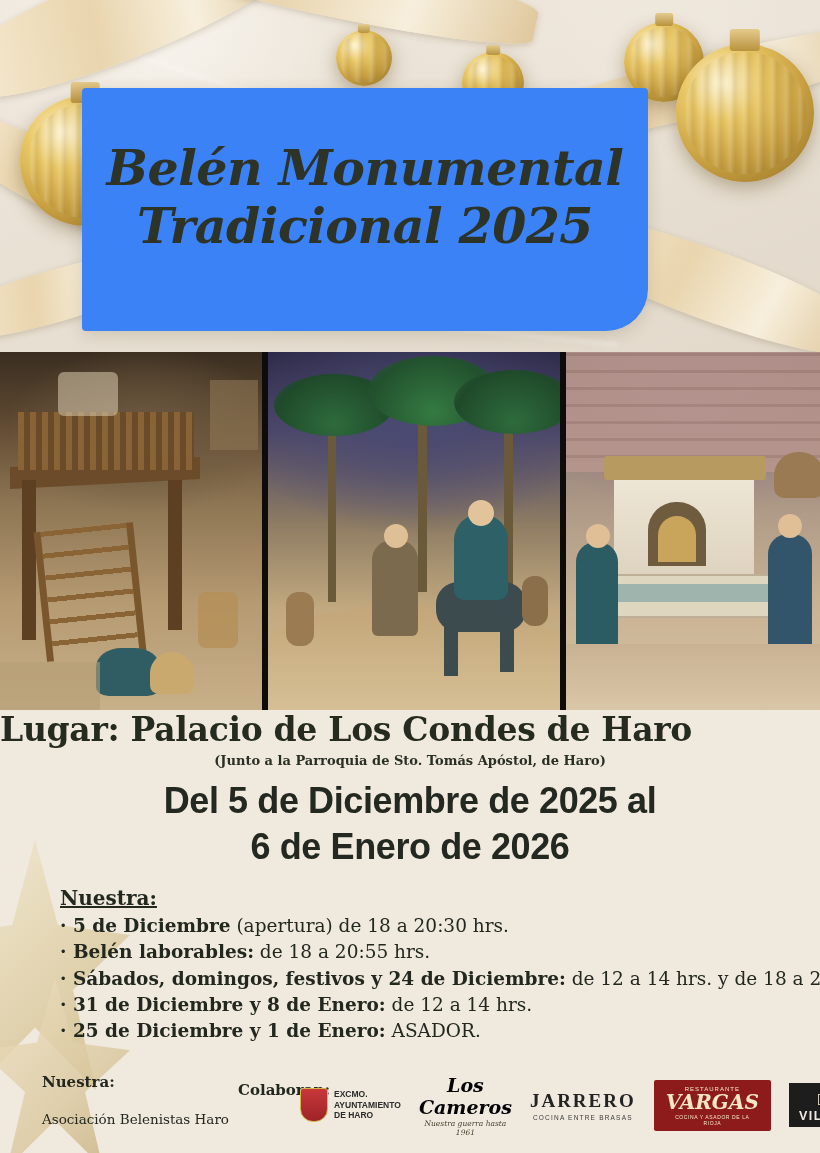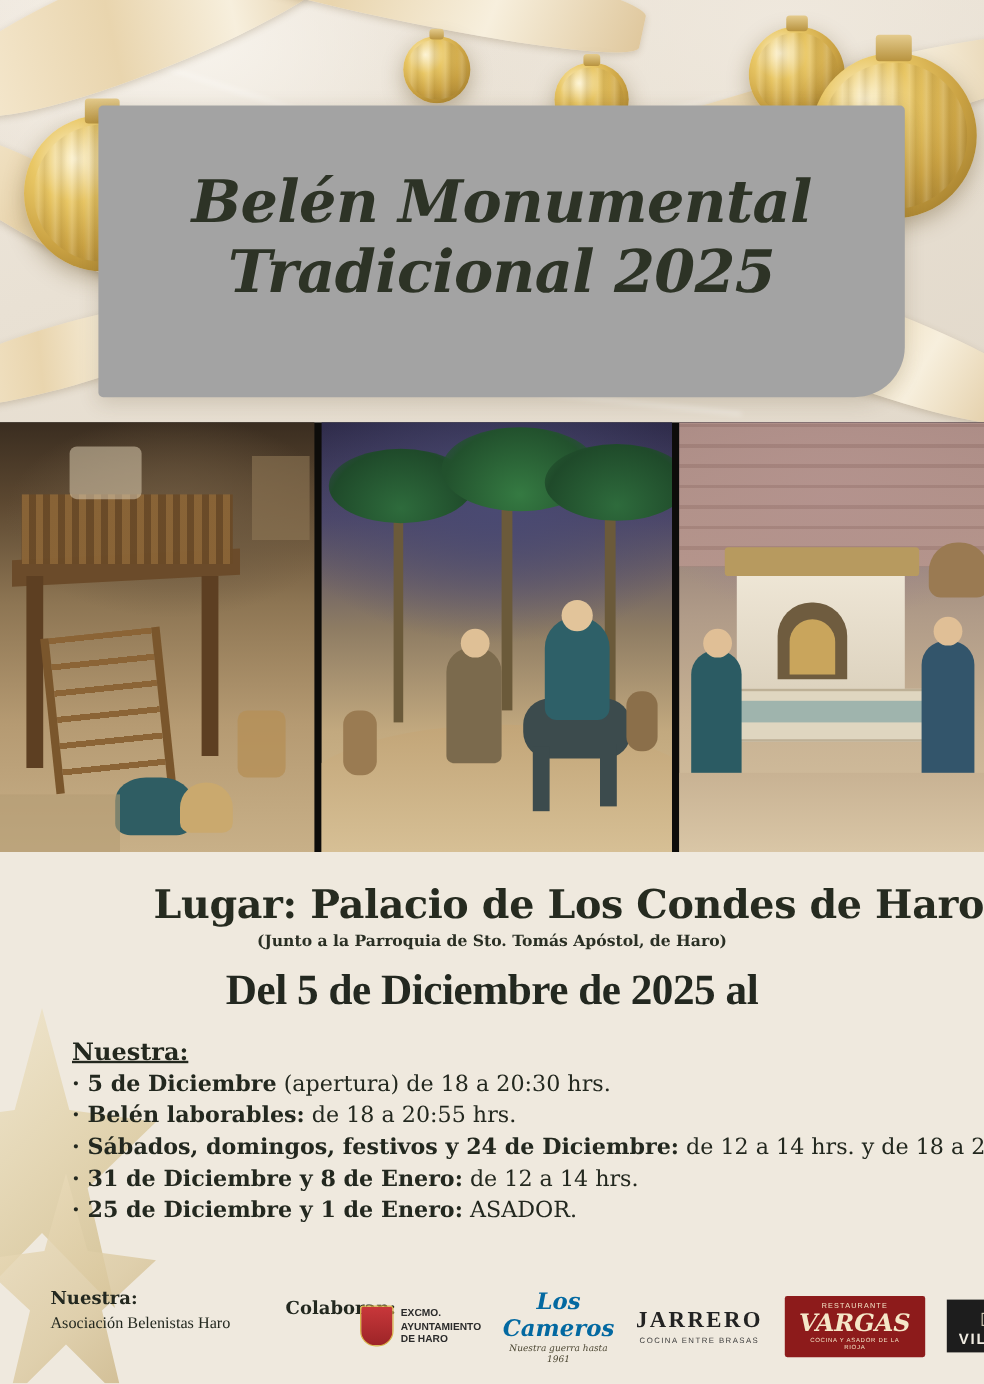--- a/index.html
+++ b/index.html
@@ -73,23 +73,23 @@
       rgba(255,255,255,0.14) 4px,
       rgba(120,90,30,0.13) 9px,
       rgba(255,255,255,0.0) 14px);
   }
 
   
   .title-card {
     position: absolute;
     left: 82px;
     top: 88px;
-    width: 672px;
+    width: 566px;
     height: 243px;
-    background: #a3a3a3;
+    background: #3b82f6;
     border-radius: 4px 4px 42px 4px;
     box-shadow: 0 4px 16px rgba(90,70,40,0.18);
   }
   .title-text {
     position: absolute;
     left: 0; right: 0;
     top: 52px;
     text-align: center;
     font-family: "DejaVu Serif", serif;
     font-weight: bold;
@@ -164,42 +164,40 @@
     top: 268px;
     width: 150px;
     height: 190px;
     background: linear-gradient(135deg, #efe2c4 0%, #dbc9a0 60%, #c4ac79 100%);
     clip-path: polygon(50% 0%, 62% 34%, 100% 38%, 70% 60%, 82% 100%, 50% 75%, 18% 100%, 30% 60%, 0% 38%, 38% 34%);
     opacity: 0.8;
   }
 
   .place {
     position: relative;
-    text-align: right;
+    text-align: left;
     font-family: "DejaVu Serif", serif;
     font-weight: bold;
     color: #262b20;
     font-size: 33px;
-    padding-top: 24px;
     letter-spacing: -0.3px;
-    margin-left: 28px;
   }
   .place-sub {
     position: relative;
     text-align: center;
     font-family: "DejaVu Serif", serif;
     font-weight: bold;
     color: #2a2f24;
     font-size: 13px;
     margin-top: 4px;
   }
   .dates {
     position: relative;
     text-align: center;
-    font-family: Liberation Serif, serif;
+    font-family: Liberation Sans, sans-serif;
     font-weight: bold;
     color: #232820;
     font-size: 36px;
     line-height: 1.28;
     margin-top: 10px;
     letter-spacing: -0.4px;
   }
 
   .schedule {
     position: relative;
@@ -231,21 +229,21 @@
     height: 92px;
   }
   .organiza {
     position: absolute;
     left: 42px;
     top: 12px;
     font-family: "DejaVu Serif", serif;
     color: #23281f;
   }
   .organiza .lbl { font-weight: bold; font-size: 15px; }
-  .organiza .val { font-size: 13.5px; margin-top: 4px; font-family: Liberation Serif, serif; }
+  .organiza .val { font-size: 13.5px; margin-top: 20px; }
   .colaboran {
     position: absolute;
     left: 238px;
     top: 20px;
     font-family: "DejaVu Serif", serif;
     font-weight: bold;
     font-size: 15px;
     color: #23281f;
   }
   .logos {
@@ -275,21 +273,21 @@
     font-size: 8.5px;
     font-weight: bold;
     line-height: 1.25;
     text-align: left;
   }
   .logo-cameros .nm {
     font-family: "DejaVu Serif", serif;
     font-style: italic;
     font-weight: bold;
     font-size: 19px;
-    color: #0369a1;
+    color: #000000;
   }
   .logo-cameros .tag {
     font-family: "DejaVu Serif", serif;
     font-style: italic;
     font-size: 7.5px;
     color: #4a4531;
     margin-top: 1px;
   }
   .logo-jarrero .nm {
     font-family: "Liberation Serif", serif;
@@ -463,20 +461,21 @@
 
   <div class="info">
     <div class="star-deco"></div>
     <div class="star-deco2"></div>
 
     <div class="place">Lugar: Palacio de Los Condes de Haro</div>
     <div class="place-sub">(Junto a la Parroquia de Sto. Tomás Apóstol, de Haro)</div>
 
     <div class="dates">
       <div>Del 5 de Diciembre de 2025 al</div>
+      <div>6 de Enero de 2026</div>
     </div>
 
     <div class="schedule">
       <div class="schedule-title">Nuestra:</div>
 
       <div class="sched-line">
         <b>· 5 de Diciembre</b><span> (apertura) de 18 a 20:30 hrs.</span>
       </div>
       <div class="sched-line">
         <b>· Belén laborables:</b><span> de 18 a 20:55 hrs.</span>

